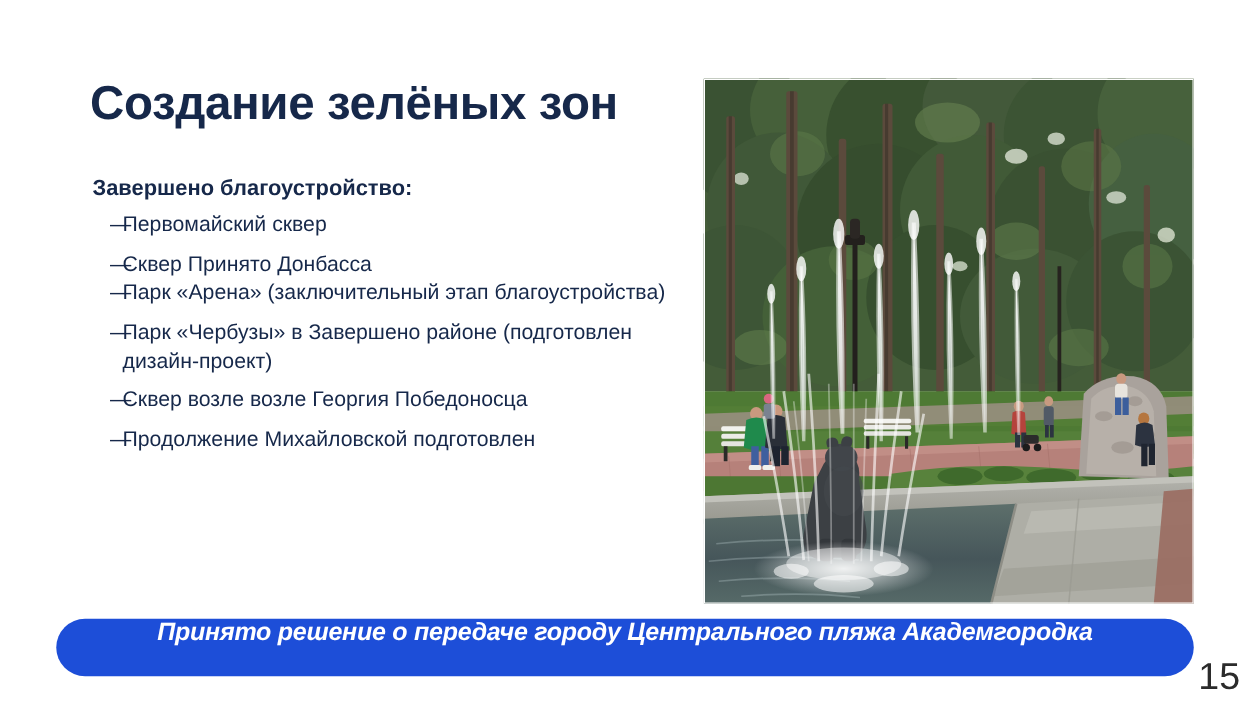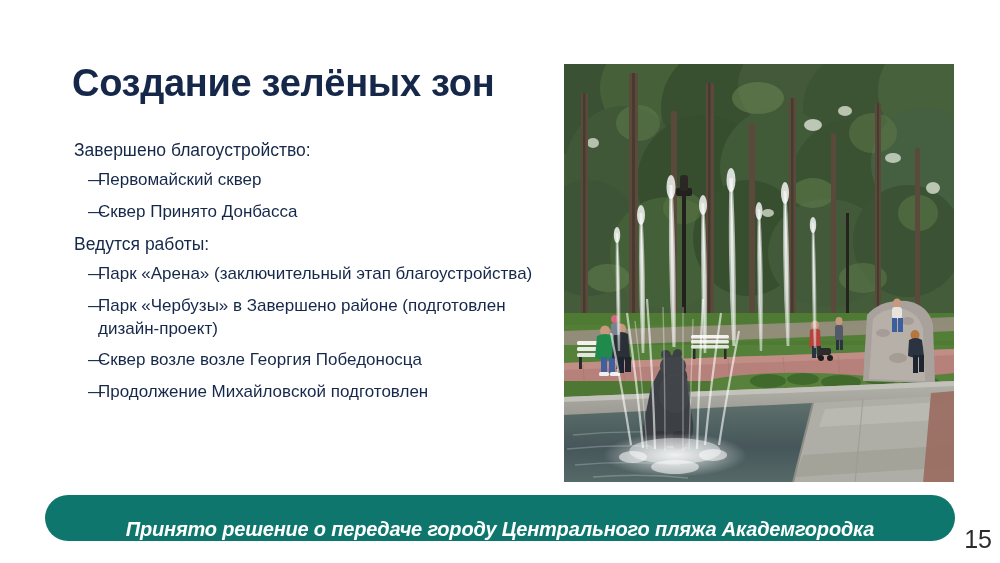--- a/index.html
+++ b/index.html
@@ -30,21 +30,21 @@
 
   
   #content-column {
     position: absolute;
     left: 74px;
     top: 140px;
     width: 470px;
   }
   .section-heading {
     font-size: 17.5px;
-    font-weight: normal;
+    font-weight: bold;
     color: #16284a;
     margin: 0 0 9px 0;
     line-height: 1.15;
   }
   .section-heading.second {
     margin-top: 11px;
   }
   .bullet-list {
     list-style: none;
     margin: 0 0 0 0;
@@ -82,42 +82,42 @@
   }
   #park-photo svg { display: block; width: 100%; height: 100%; }
 
   
   #bottom-banner {
     position: absolute;
     left: 45px;
     top: 495px;
     width: 910px;
     height: 46px;
-    background: #0f766e;
+    background: #1d4ed8;
     border-radius: 24px;
     display: flex;
-    align-items: flex-end;
+    align-items: flex-start;
     justify-content: center;
     box-sizing: border-box;
   }
   #bottom-banner-text {
     color: #ffffff;
     font-size: 20px;
     font-weight: bold;
     font-style: italic;
     white-space: nowrap;
     letter-spacing: -0.2px;
   }
 
   
   #page-number {
     position: absolute;
     right: 8px;
     top: 525px;
-    font-size: 25px;
+    font-size: 30px;
     color: #2b2b2b;
   }
 </style>
 </head>
 <body>
 
 <div id="slide-title">Создание зелёных зон</div>
 
 <div id="content-column">
 
@@ -127,21 +127,20 @@
     <li class="bullet-item">
       <span class="bullet-dash">—</span>
       <span class="bullet-text">Первомайский сквер</span>
     </li>
     <li class="bullet-item">
       <span class="bullet-dash">—</span>
       <span class="bullet-text">Сквер Принято Донбасса</span>
     </li>
   </ul>
 
-  <div class="section-heading second">Ведутся работы:</div>
 
   <ul class="bullet-list">
     <li class="bullet-item">
       <span class="bullet-dash">—</span>
       <span class="bullet-text">Парк «Арена» (заключительный этап благоустройства)</span>
     </li>
     <li class="bullet-item">
       <span class="bullet-dash">—</span>
       <span class="bullet-text">Парк «Чербузы» в Завершено районе (подготовлен дизайн-проект)</span>
     </li>

